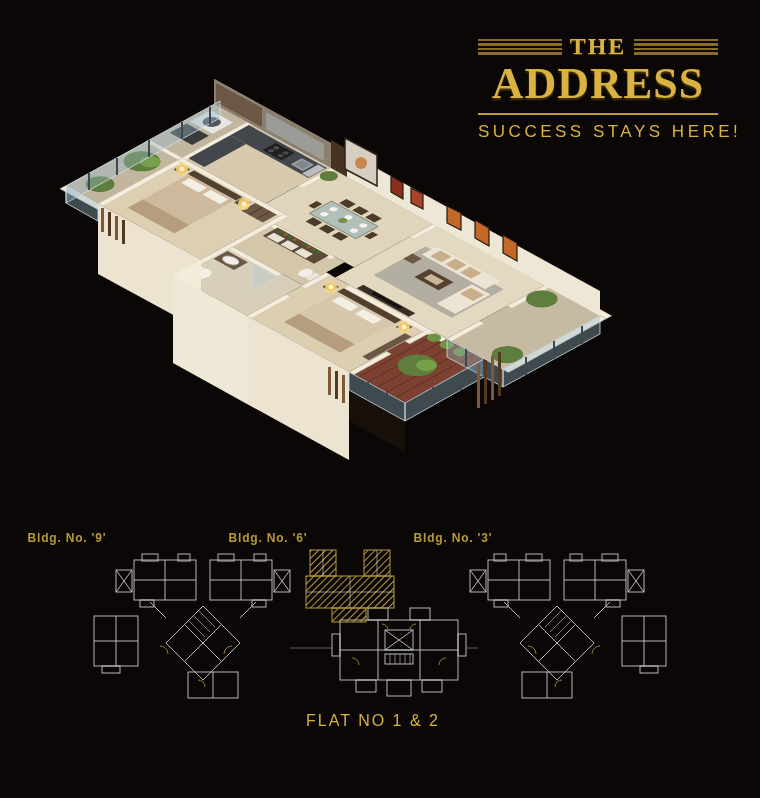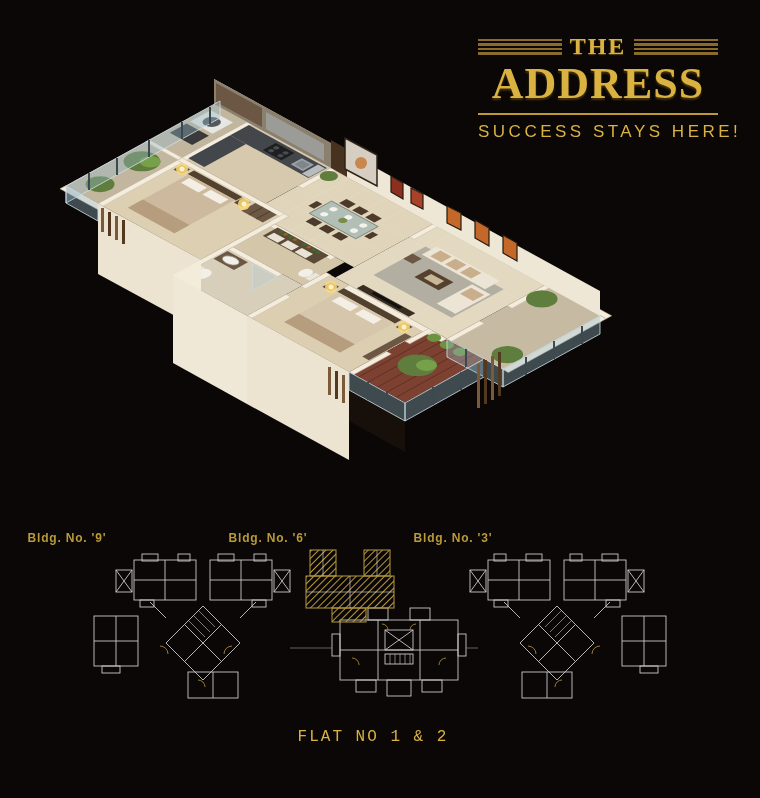--- a/index.html
+++ b/index.html
@@ -29,22 +29,22 @@
     margin-top:7px;font-size:17px;font-weight:normal;letter-spacing:3.5px;
     color:var(--gold,#d9b547);white-space:nowrap;
   }
   
   .bldg-label{
     position:absolute;top:531px;transform:translateX(-50%);
     font-size:12px;font-weight:bold;letter-spacing:.8px;
     color:var(--hatch-gold,#bd9d3e);white-space:nowrap;
   }
   .flat-caption{
-    position:absolute;top:728px;left:373px;transform:translateX(-50%);
-    font-family:Liberation Mono, monospace;font-size:16px;letter-spacing:2px;
+    position:absolute;top:712px;left:373px;transform:translateX(-50%);
+    font-family:Liberation Sans, sans-serif;font-size:16px;letter-spacing:2px;
     color:var(--gold,#c9a83f);white-space:nowrap;
   }
   svg{position:absolute;display:block;}
   #apartment{left:0;top:0;}
   #siteplan{left:88px;top:548px;}
 </style>
 </head>
 <body>
 
 <div class="stage">

